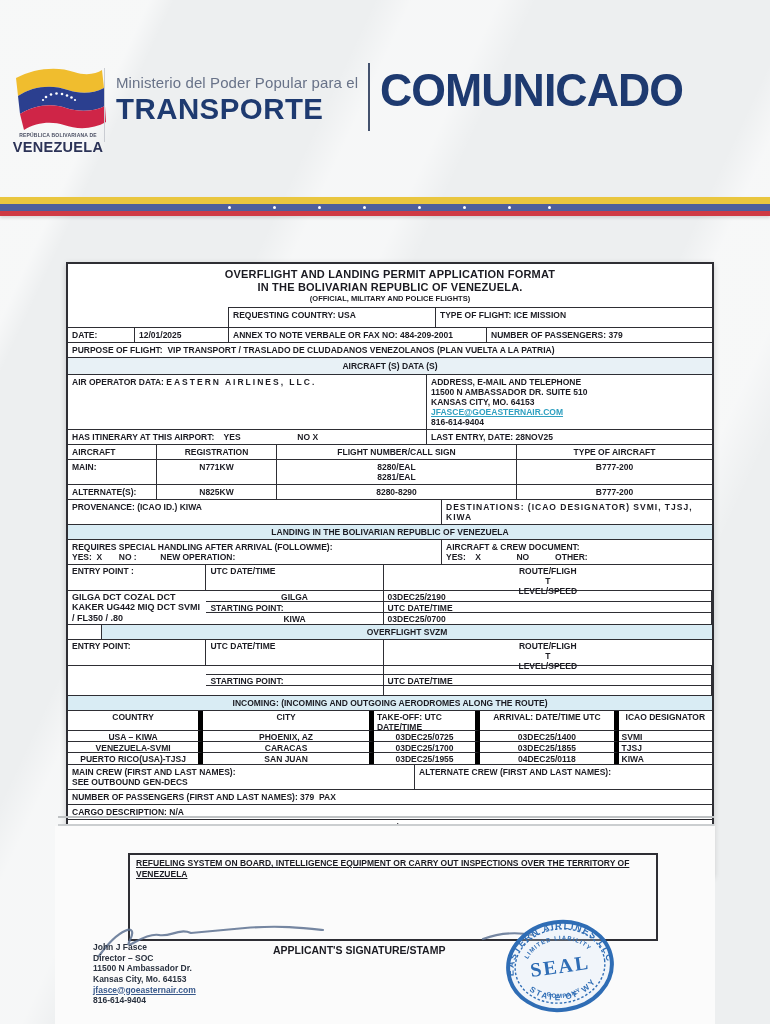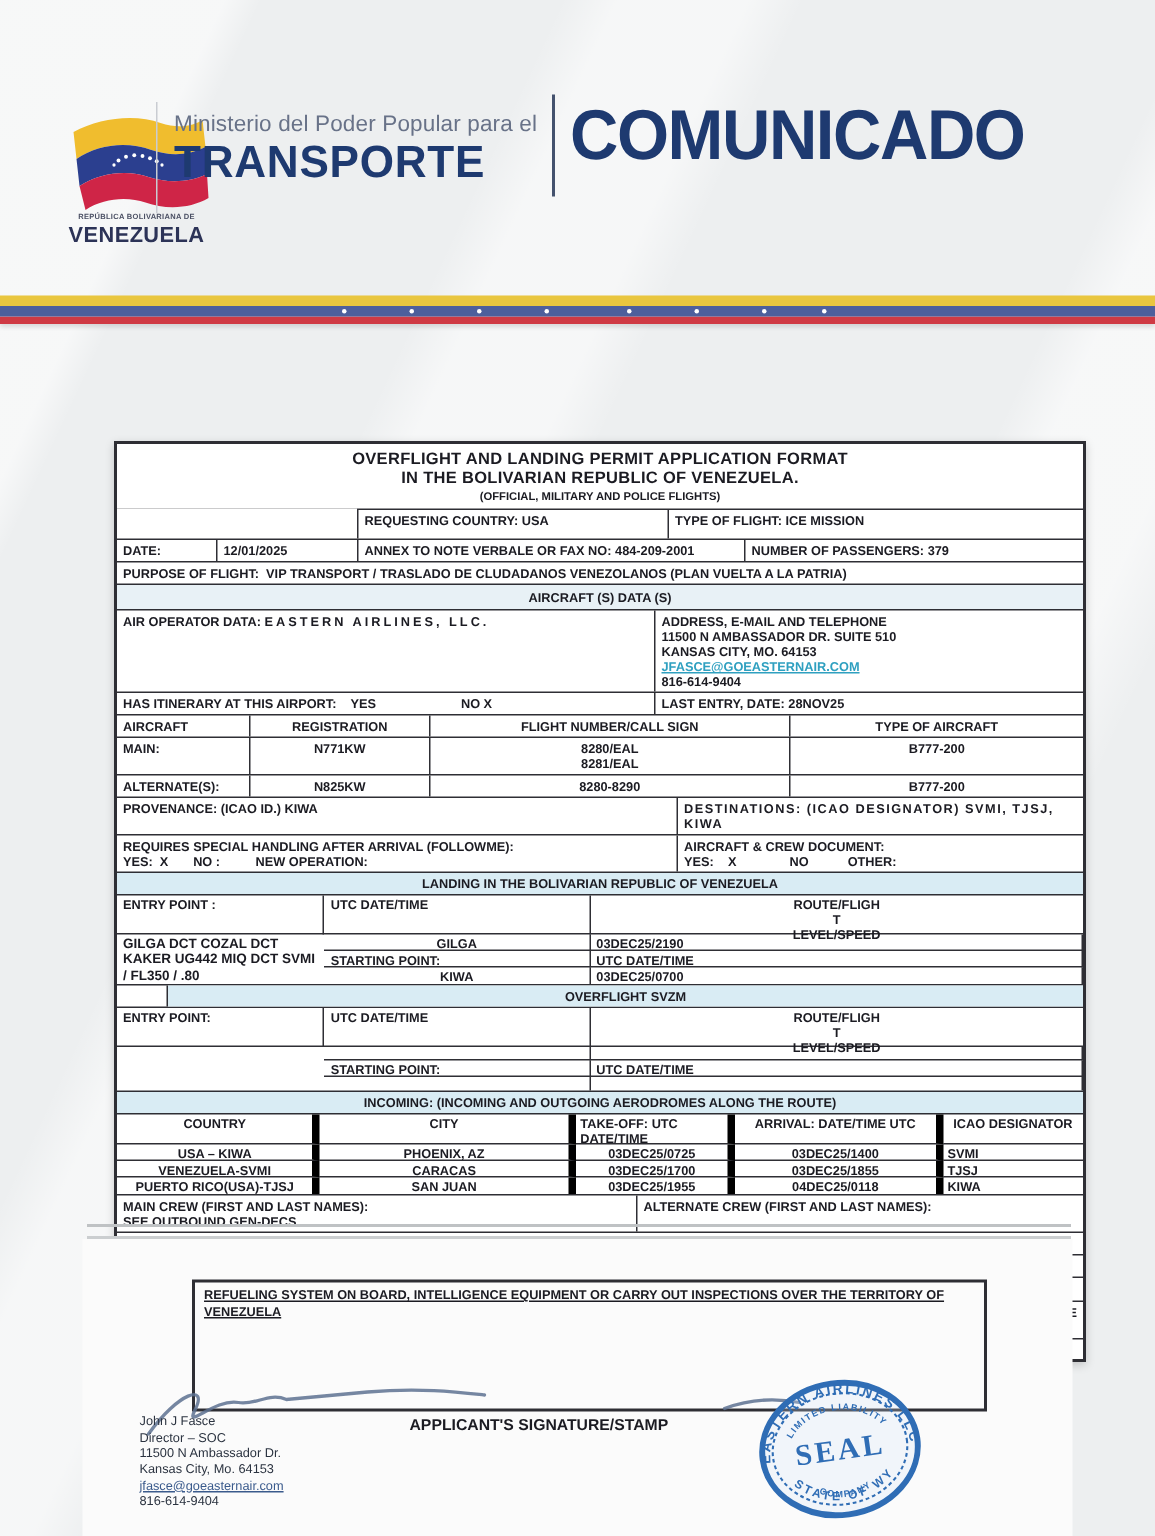--- a/index.html
+++ b/index.html
@@ -2,38 +2,38 @@
 <html><head>
 <meta charset="utf-8">
 <style>
   html,body{margin:0;padding:0;}
   body{width:770px;height:1024px;background:#eef0f1;font-family:"Liberation Sans",sans-serif;position:relative;overflow:hidden;}
   #screen{position:absolute;inset:0;width:770px;height:1024px;
     background:
       linear-gradient(115deg, rgba(255,255,255,.55) 0 12%, rgba(255,255,255,0) 14% 30%, rgba(255,255,255,.5) 33% 40%, rgba(255,255,255,0) 43% 64%, rgba(255,255,255,.55) 67% 74%, rgba(255,255,255,0) 78%),
       #edeff0;}
   
-  .logo{position:absolute;left:8px;top:74px;width:100px;height:96px;margin-left:33px;}
+  .logo{position:absolute;left:8px;top:64px;width:100px;height:96px;}
   .logo .rep-small{position:absolute;left:2px;top:68px;width:96px;text-align:center;font-size:5px;font-weight:bold;color:#4a4f63;letter-spacing:.2px;}
   .logo .rep-big{position:absolute;left:0;top:75px;width:100px;text-align:center;font-size:14.5px;font-weight:800;color:#2c3357;letter-spacing:.3px;}
   .vdiv1{position:absolute;left:104px;top:68px;width:1px;height:74px;background:#c9ccd2;}
   .ministry{position:absolute;left:116px;top:74px;width:250px;}
   .ministry .m1{font-size:15px;color:#687288;letter-spacing:.1px;}
   .ministry .m2{font-size:30px;font-weight:800;color:#1e3a70;letter-spacing:.5px;margin-top:1px;transform:scaleX(.98);transform-origin:left;}
   .vdiv2{position:absolute;left:368px;top:63px;width:2px;height:68px;background:#44526e;}
   .banner{position:absolute;left:380px;top:62px;width:388px;font-size:47px;font-weight:800;color:#1e3a70;letter-spacing:-1px;transform:scaleX(.95);transform-origin:left;}
   
   .stripe{position:absolute;left:0;top:197px;width:770px;height:19px;box-shadow:0 2px 3px rgba(0,0,0,.12);}
   .stripe .y{height:7px;background:#e9c63f;}
   .stripe .b{height:7px;background:#4d5f9c;position:relative;}
   .stripe .r{height:5px;background:#cf3a44;}
   .stripe .dot{position:absolute;top:2px;width:3px;height:3px;border-radius:50%;background:#fff;}
   
-  .page{position:absolute;left:76px;top:262px;width:648px;background:#fff;border:2px solid #2e2e34;box-sizing:border-box;
-        box-shadow:0 2px 6px rgba(0,0,0,.18);color:#1b1b22;font-weight:bold;font-size:8.5px;line-height:1.18;margin-top:32px;}
+  .page{position:absolute;left:66px;top:262px;width:648px;background:#fff;border:2px solid #2e2e34;box-sizing:border-box;
+        box-shadow:0 2px 6px rgba(0,0,0,.18);color:#1b1b22;font-weight:bold;font-size:8.5px;line-height:1.18;}
   .page *{box-sizing:border-box;}
   .row{border-top:1px solid #2e2e34;display:flex;}
   .row:first-child{border-top:none;}
   .cell{padding:2px 4px;}
   .bl{border-left:1px solid #2e2e34;}
   .ctr{text-align:center;}
   .ws{white-space:pre-wrap;}
   .titlebox{padding:4px 6px 3px;text-align:center;}
   .t1{font-size:11px;letter-spacing:.2px;}
   .t2{font-size:11px;letter-spacing:.2px;}
@@ -53,21 +53,21 @@
   .grid5 .gc.lastcol{border-right:none;}
   .grid5 .gc.lastrow{border-bottom:none;}
   .stmt-line3{border-top:1px solid #2e2e34;padding:1px 4px 2px;text-decoration:underline;}
   .just{text-align:justify;}
   
   .pagesep{position:absolute;left:58px;top:816px;width:656px;height:6px;border-top:2px solid #bfc2c4;border-bottom:2px solid #cbced0;}
   .page2{position:absolute;left:55px;top:826px;width:660px;height:198px;background:#fbfbfb;}
   .refuelbox{position:absolute;left:73px;top:27px;width:514px;height:78px;border:2px solid #2e2e34;padding:3px 6px;
              font-size:8.5px;font-weight:bold;color:#1b1b22;text-decoration:underline;line-height:1.3;}
   .sig-svg{position:absolute;left:30px;top:96px;}
-  .contact{position:absolute;left:38px;top:116px;font-size:8.5px;font-weight:normal;color:#2b3340;line-height:1.25;}
+  .contact{position:absolute;left:38px;top:116px;font-size:8.5px;font-weight:bold;color:#2b3340;line-height:1.25;}
   .contact .mail{color:#3a5a8c;text-decoration:underline;}
   .applicant{position:absolute;left:218px;top:118px;font-size:10.5px;font-weight:700;color:#1b1b22;}
   .seal{position:absolute;left:440px;top:85px;transform:rotate(-8deg);}
 </style>
 </head>
 <body>
 
 <div id="screen">
 
   <div class="logo">
@@ -184,32 +184,32 @@
 
     <div class="row">
       <div class="cell" style="width:373px">PROVENANCE: (ICAO ID.) KIWA</div>
       <div class="cell bl" style="flex:1">
         <div class="lsp" style="letter-spacing:1px">DESTINATIONS: (ICAO DESIGNATOR) SVMI, TJSJ,</div>
         <div class="lsp" style="letter-spacing:1px">KIWA</div>
       </div>
     </div>
 
     <div class="row">
+      <div class="bluehdr" style="flex:1">LANDING IN THE BOLIVARIAN REPUBLIC OF VENEZUELA</div>
+    </div>
+
+    <div class="row">
       <div class="cell" style="width:373px">
         <div>REQUIRES SPECIAL HANDLING AFTER ARRIVAL (FOLLOWME):</div>
         <div class="ws">YES:  X       NO :          NEW OPERATION:</div>
       </div>
       <div class="cell bl" style="flex:1">
         <div>AIRCRAFT &amp; CREW DOCUMENT:</div>
         <div class="ws">YES:    X               NO           OTHER:</div>
       </div>
-    </div>
-
-    <div class="row">
-      <div class="bluehdr" style="flex:1">LANDING IN THE BOLIVARIAN REPUBLIC OF VENEZUELA</div>
     </div>
 
     <div class="row grid3" style="grid-template-rows:26px 11px 11px 11px;display:grid">
       <div class="gc">ENTRY POINT :</div>
       <div class="gc">UTC DATE/TIME</div>
       <div class="gc lastcol ctr">
         <div>ROUTE/FLIGH</div>
         <div>T</div>
         <div>LEVEL/SPEED</div>
       </div>

